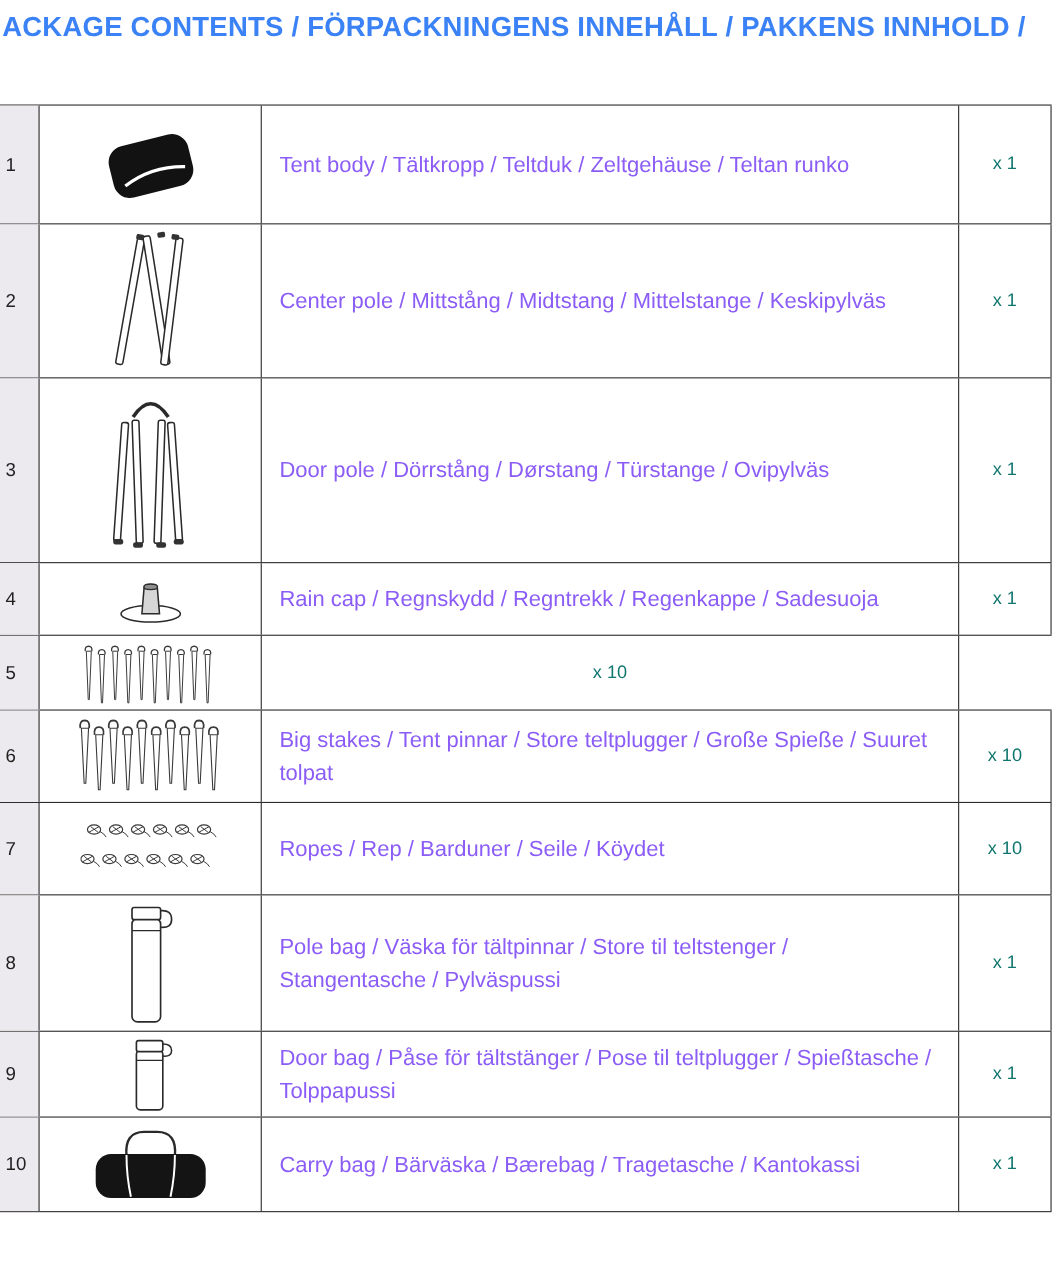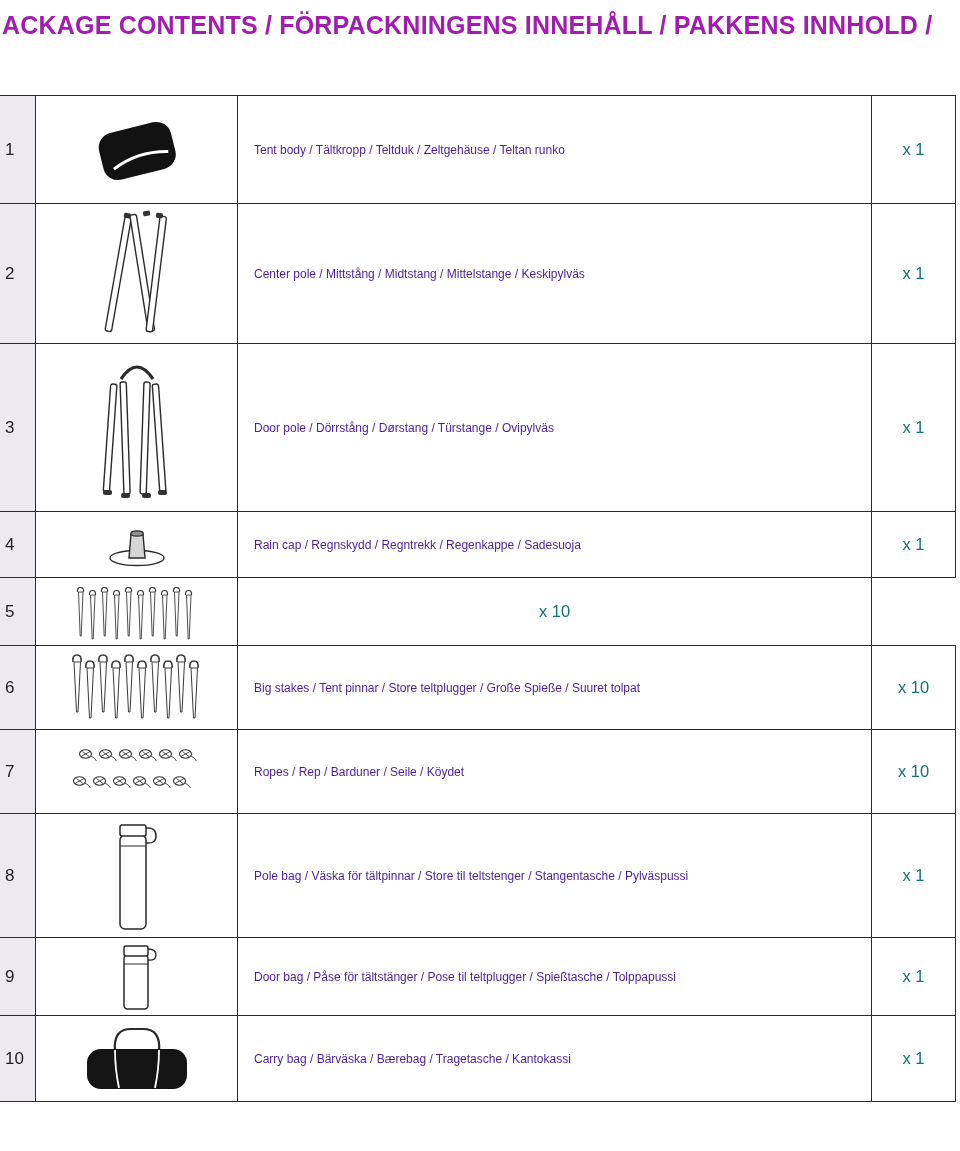--- a/index.html
+++ b/index.html
@@ -4,38 +4,38 @@
 <style>
   * { margin:0; padding:0; box-sizing:border-box; }
   html,body { background:#ffffff; }
   .page {
     width:960px; height:1151px; background:#ffffff; position:relative;
     font-family:"Liberation Sans", sans-serif; color:#1a1a1a; overflow:hidden;
   }
   .title {
     padding:8px 10px 0 2px;
     font-size:25px; font-weight:bold; line-height:1.42; letter-spacing:0.2px;
-    color:#a21caf;
+    color:#3b82f6;
   }
   .pkg-table {
     position:absolute; left:0; top:95px; width:956px;
     border-top:1.6px solid #2b2b2b;
   }
   .row {
     display:grid;
     grid-template-columns:36px 202px 1fr 84px;
     border-bottom:1.6px solid #2b2b2b;
   }
   .cell { border-right:1.6px solid #2b2b2b; display:flex; align-items:center; }
   .cell.num {
     background:#eceaee; padding-left:5px;
     font-size:17px; color:#222;
   }
   .cell.icon { justify-content:center; }
-  .cell.desc { padding:8px 16px; font-size:12px; line-height:1.5; color:#4c1d95; }
+  .cell.desc { padding:8px 16px; font-size:20px; line-height:1.5; color:#8b5cf6; }
   .cell.qty { justify-content:center; font-size:16.5px; color:#0f766e; }
   svg { display:block; }
 </style>
 </head>
 <body>
 
 <div class="page">
 
   <div class="title">
     <div>ACKAGE CONTENTS / FÖRPACKNINGENS INNEHÅLL / PAKKENS INNHOLD /</div>

